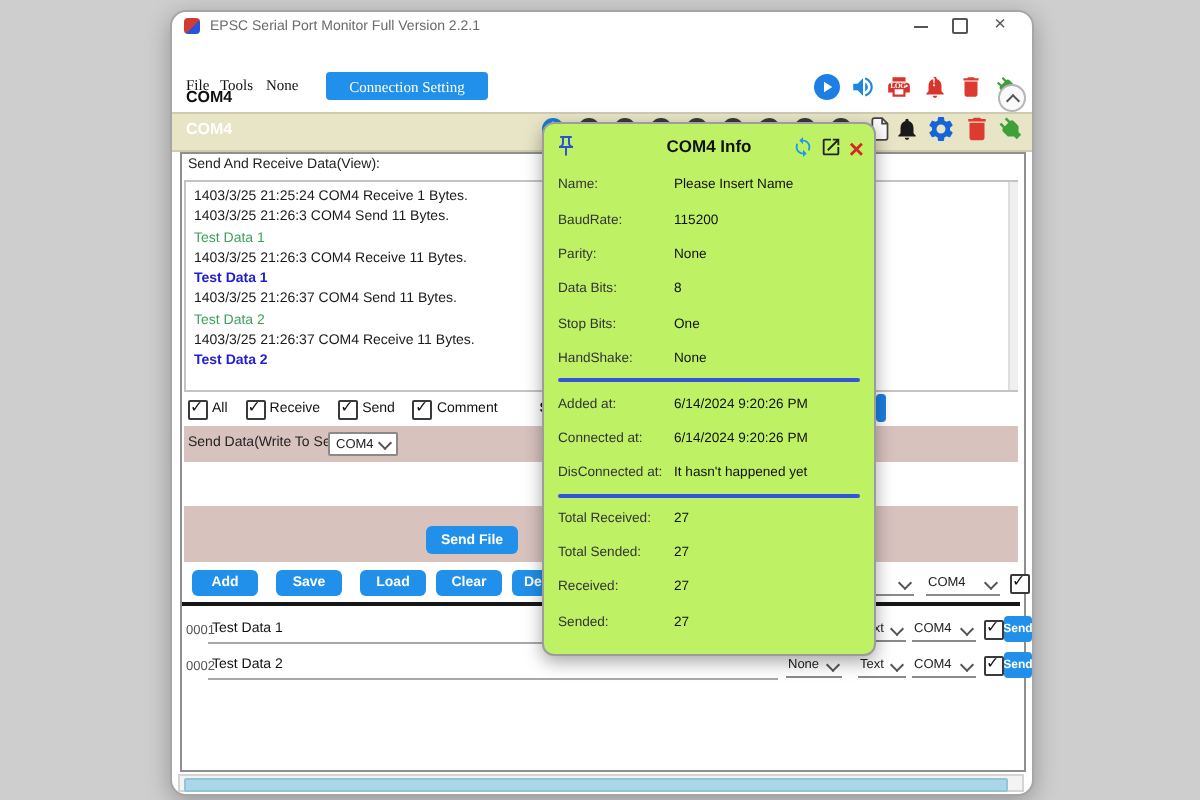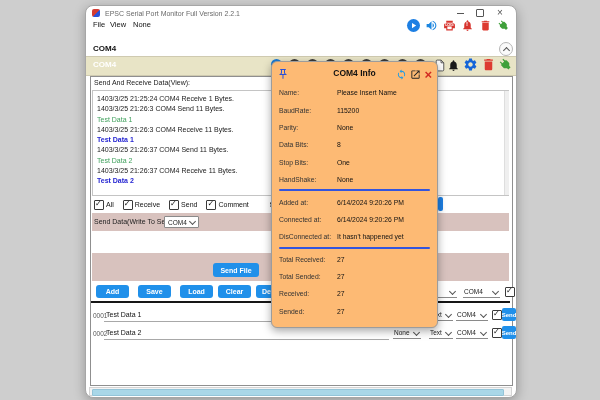--- a/index.html
+++ b/index.html
@@ -13,21 +13,21 @@
   .appicon{position:absolute;left:6px;top:3px;width:8px;height:8px;border-radius:2px;
            background:linear-gradient(135deg,#d23b34 55%,#2a52d8 55%);}
   .title-text{position:absolute;left:19px;top:4px;font-size:7px;color:#6a6a6a;white-space:nowrap;}
   .wc{position:absolute;top:2px;width:12px;height:10px;display:flex;align-items:center;justify-content:center;}
   .wc-min{right:50px}.wc-max{right:30px}.wc-close{right:10px}
   .wc-min i{display:block;width:7px;height:1px;background:#555;}
   .wc-max i{display:block;width:6px;height:6px;border:1px solid #555;border-radius:1px;}
   .wc-close span{font-size:10px;color:#555;line-height:10px;}
 
   
-  .menubar{position:absolute;left:0;top:10px;width:100%;height:21px;}
+  .menubar{position:absolute;left:0;top:28px;width:100%;height:21px;font-family:Liberation Serif, serif;}
   .menu-item{position:absolute;top:4px;font-size:7.5px;color:#111;}
   .mi-file{left:7px}.mi-tools{left:24px}.mi-help{left:47px}
   .conn-btn{position:absolute;left:77px;top:2px;width:81px;height:14px;background:#2090ea;color:#fff;
             border-radius:2px;font-size:7.5px;display:flex;align-items:center;justify-content:center;}
   .tb-icons{position:absolute;right:6px;top:2px;display:flex;gap:4px;align-items:center;}
   .icon{position:relative;width:14px;height:14px;display:flex;align-items:center;justify-content:center;}
   .play-circle{width:13px;height:13px;border-radius:50%;background:#1d7fe3;display:flex;align-items:center;justify-content:center;}
   .ov{position:absolute;left:0;right:0;text-align:center;color:#fff;font-weight:bold;pointer-events:none;}
   .ov-log{top:5px;font-size:3.8px;letter-spacing:-.2px;}
   .ov-bang{top:3px;font-size:6px;}
@@ -103,21 +103,21 @@
   .dd-r-fmt{position:absolute;left:343px;top:4px;width:24px;}
   .dd-r-port{position:absolute;left:370px;top:4px;width:32px;}
   .cbx-row{position:absolute;left:406px;top:4px;}
   .send-btn{position:absolute;left:416px;top:2px;width:14px;height:13px;border-radius:2px;overflow:hidden;font-size:6px;}
 
   
   .hsb{position:absolute;left:3px;top:381px;width:423px;height:9px;background:#f3f3f3;border:1px solid #d4d4d4;box-sizing:border-box;}
   .hsb-thumb{position:absolute;left:2px;top:1px;width:410px;height:5px;background:#a9d7e8;border:1px solid #93c4d8;border-radius:1px;}
 
   
-  .popup{position:absolute;left:185px;top:55px;width:167px;height:267px;background:#fdba74;border:1px solid #9c9c9c;
+  .popup{position:absolute;left:185px;top:55px;width:167px;height:267px;background:#bef264;border:1px solid #9c9c9c;
          border-radius:6px;box-shadow:0 3px 9px rgba(0,0,0,.35);z-index:50;display:flex;flex-direction:column;box-sizing:border-box;}
   .p-head{position:relative;height:22px;flex:none;}
   .p-pin{position:absolute;left:5px;top:4px;}
   .p-title{position:absolute;left:0;right:0;top:6px;text-align:center;font-size:8.5px;font-weight:bold;color:#111;}
   .p-icons{position:absolute;right:5px;top:4px;display:flex;gap:3px;align-items:center;}
   .p-x{font-size:13px;font-weight:bold;color:#d22a22;line-height:12px;}
   .p-row{height:17.4px;flex:none;display:flex;align-items:center;padding:0 7px;}
   .p-label{width:58px;flex:none;font-size:6.8px;color:#333;}
   .p-value{flex:1;font-size:6.8px;color:#111;white-space:nowrap;}
   .p-div{height:2px;flex:none;margin:1px 7px 2px 7px;background:#3355dd;border-radius:1px;}
@@ -137,22 +137,23 @@
       <span class="wc wc-max">
           <i></i>
         </span>
       <span class="wc wc-close">
           <span>×</span>
         </span>
     </div>
 
     <div class="menubar">
       <span class="menu-item mi-file">File</span>
-      <span class="menu-item mi-tools">View</span>
+      <span class="menu-item mi-tools">Tools</span>
       <span class="menu-item mi-help">None</span>
+      <span class="conn-btn">Connection Setting</span>
       <span class="tb-icons">
         <span class="icon">
           <span class="play-circle">
               <svg width="9" height="9" viewBox="0 0 24 24">
                 <path d="M8 5v14l11-7z" fill="#fff"></path>
               </svg>
             </span>
         </span>
         <span class="icon">
           <svg width="13" height="13" viewBox="0 0 24 24">

